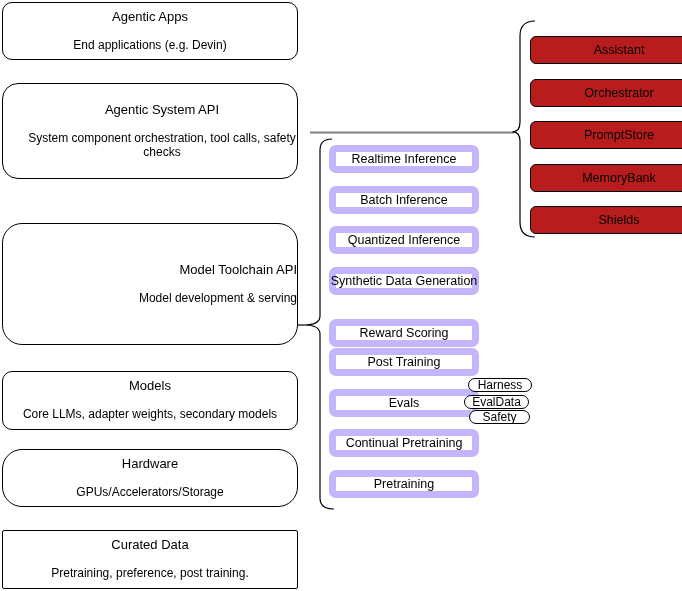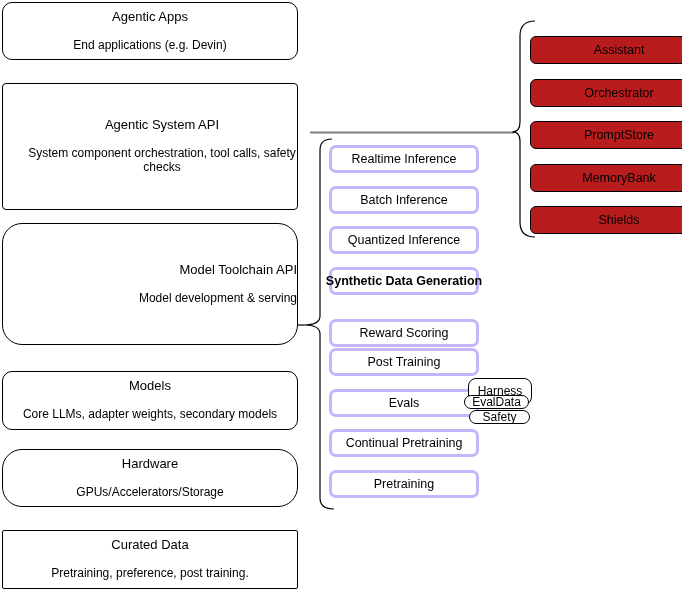--- a/index.html
+++ b/index.html
@@ -14,43 +14,43 @@
   .connector-layer{position:absolute;left:0;top:0;width:682px;height:591px;pointer-events:none;}
 
   
   .left-box{
     position:absolute;left:2px;width:296px;
     background:#fff;border:1px solid #000;
     display:flex;flex-direction:column;align-items:center;justify-content:center;
     gap:13px;text-align:center;box-sizing:border-box;z-index:2;
   }
   .lb0{top:2px;height:58px;border-radius:10px;}
-  .lb1{top:83px;height:127px;border-radius:4px;padding-left:24px;}
+  .lb1{top:83px;height:96px;border-radius:16px;padding-left:24px;}
   .lb2{top:223px;height:122px;border-radius:20px;align-items:flex-end;}
   .lb3{top:371px;height:59px;border-radius:10px;}
   .lb4{top:449px;height:58px;border-radius:20px;}
   .lb5{top:530px;height:59px;border-radius:2px;}
   .box-title{font-size:13px;line-height:1.15;}
   .box-subtitle{font-size:12px;line-height:1.2;}
 
   
   .mid-box{
     position:absolute;left:329px;width:150px;height:28px;
-    background:#fff;border:3px solid #c4b5fd;border-radius:7px;
+    background:#fff;border:7px solid #c4b5fd;border-radius:7px;
     display:flex;align-items:center;justify-content:center;
     font-size:12.5px;box-sizing:border-box;z-index:2;white-space:nowrap;
   }
 
   
   .pill{
     position:absolute;background:#fff;border:1px solid #000;border-radius:8px;
     display:flex;align-items:center;justify-content:center;
     font-size:12px;line-height:1;box-sizing:border-box;z-index:3;white-space:nowrap;
   }
-  .p0{left:468px;top:377.5px;width:64px;height:27px;}
+  .p0{left:468px;top:377.5px;width:64px;height:14px;}
   .p1{left:464px;top:395px;width:65px;height:14px;}
   .p2{left:469px;top:410px;width:61px;height:14px;}
 
   
   .right-box{
     position:absolute;left:530px;width:178px;height:28px;
     background:#b91c1c;border:1px solid #000;border-radius:6px;
     display:flex;align-items:center;justify-content:center;
     font-size:12.5px;box-sizing:border-box;z-index:2;white-space:nowrap;
   }
@@ -93,21 +93,21 @@
       </div>
       <div class="left-box lb5">
         <div class="box-title">Curated Data</div>
         <div class="box-subtitle">Pretraining, preference, post training.</div>
       </div>
     </div>
   <div id="middle-column">
       <div class="mid-box" style="top: 145px;">Realtime Inference</div>
       <div class="mid-box" style="top: 185.6px;">Batch Inference</div>
       <div class="mid-box" style="top: 226.2px;">Quantized Inference</div>
-      <div class="mid-box" style="top: 266.8px; font-weight: bold;">Synthetic Data Generation</div>
+      <div class="mid-box" style="top: 266.8px;">Synthetic Data Generation</div>
       <div class="mid-box" style="top: 307.4px; margin-top: 12px;">Reward Scoring</div>
       <div class="mid-box" style="top: 348px;">Post Training</div>
       <div class="mid-box" style="top: 388.6px;">Evals</div>
       <div class="mid-box" style="top: 429.2px;">Continual Pretraining</div>
       <div class="mid-box" style="top: 469.8px;">Pretraining</div>
     </div>
   <div id="pill-stack">
       <div class="pill p0">Harness</div>
       <div class="pill p1">EvalData</div>
       <div class="pill p2">Safety</div>

